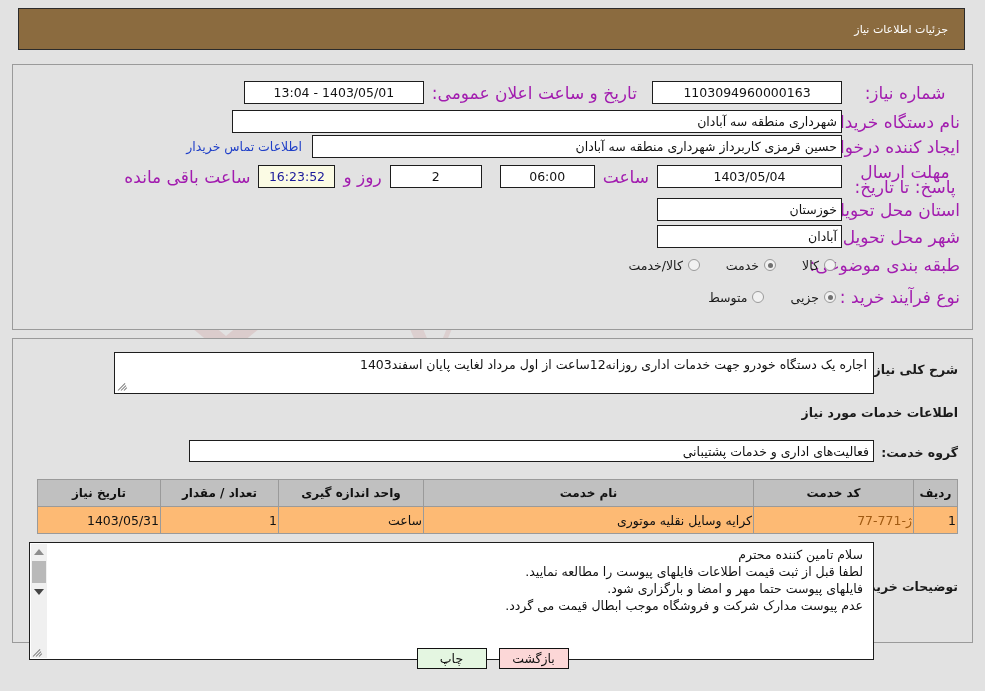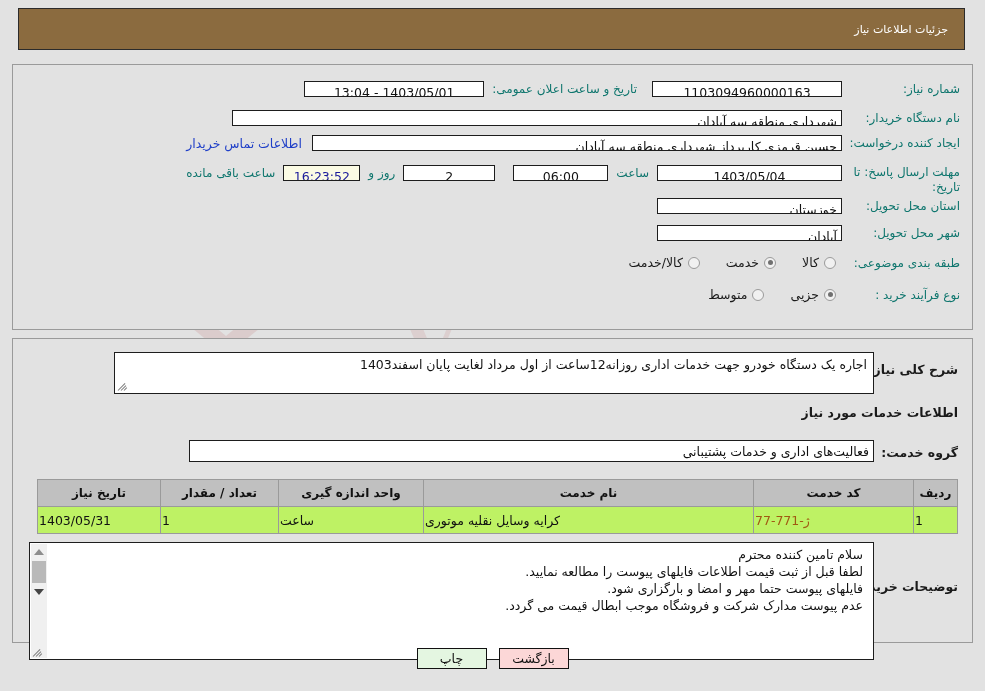--- a/index.html
+++ b/index.html
@@ -101,29 +101,29 @@
   #panel-detail { left: 12px; top: 338px; width: 961px; height: 305px; }
 
   
   .frow {
     position: absolute;
     display: flex;
     align-items: center;
     white-space: nowrap;
   }
   .lbl {
-    color: #0f766e;
-    font-size: 12px;
-    text-align: right;
+    color: #a21caf;
+    font-size: 17px;
+    text-align: center;
   }
 
   .fld {
     border: 1px solid #1d1d1d;
     background: #ffffff;
-    height: 16px;
+    height: 23px;
     line-height: 21px;
     box-sizing: border-box;
     font-size: 12.5px;
     color: #111;
     padding: 0 4px;
     overflow: hidden;
     text-overflow: ellipsis;
     white-space: nowrap;
   }
   .fld.center { text-align: center; }
@@ -239,24 +239,24 @@
   .grid th {
     background: #c0c0c0;
     border: 1px solid #9a9a9a;
     height: 24px;
     font-weight: bold;
     color: #111;
     text-align: center;
     font-size: 12px;
   }
   .grid td {
-    background: #bef264;
+    background: #fdba74;
     border: 1px solid #9a9a9a;
     height: 24px;
-    text-align: left;
+    text-align: right;
     color: #111;
   }
   .grid td.code { color: #a05a12; }
 
   
   .btnrow {
     position: absolute;
     left: 0;
     top: 648px;
     width: 985px;

